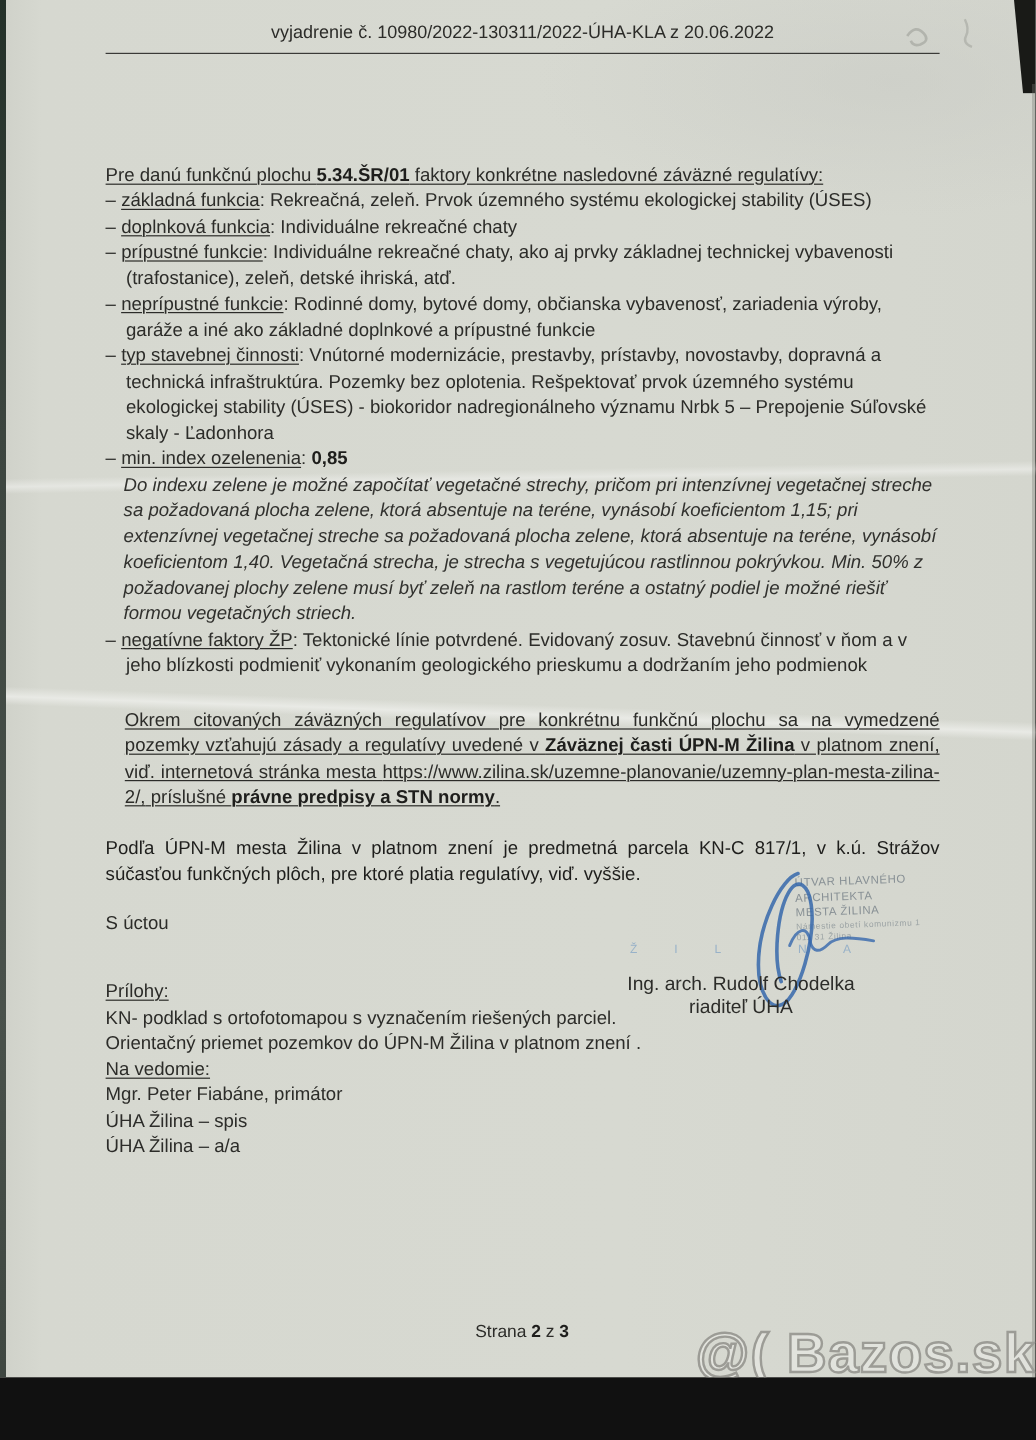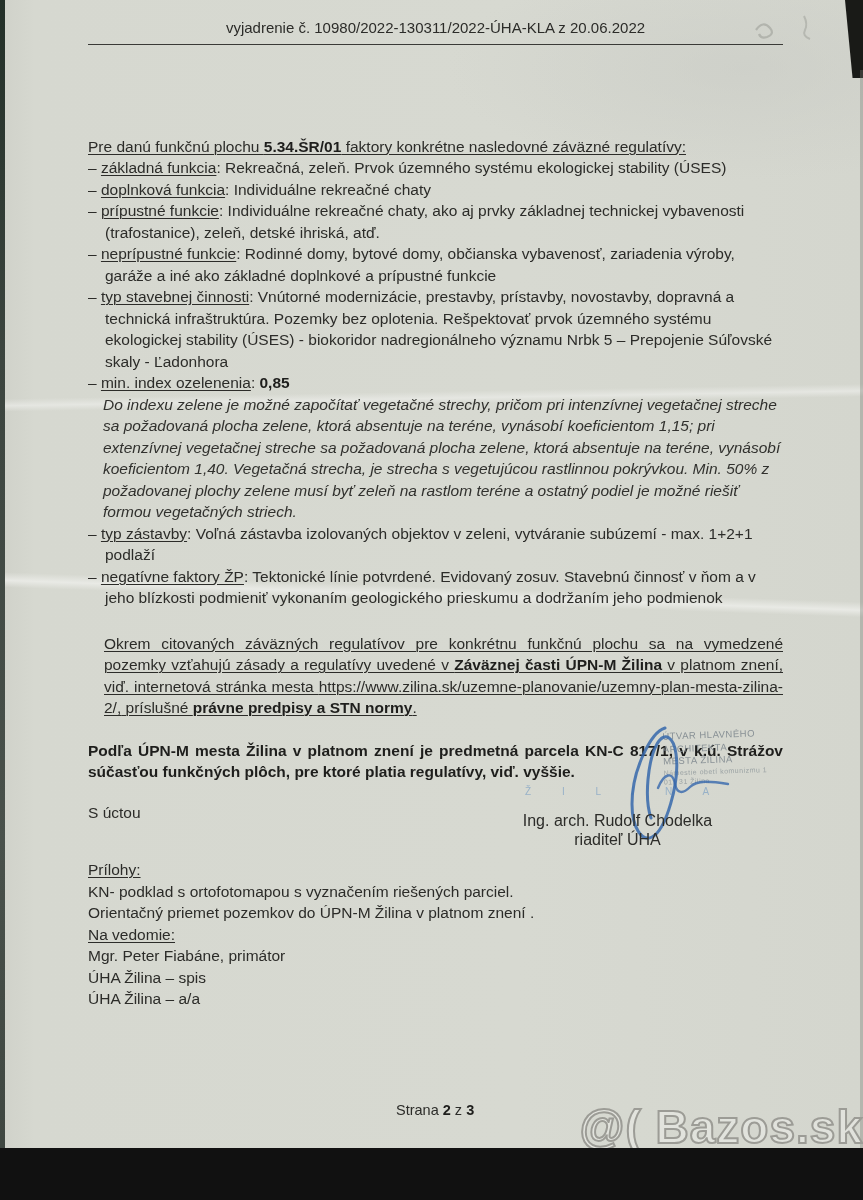--- a/index.html
+++ b/index.html
@@ -27,21 +27,21 @@
   .hdr { text-align:center; padding-top:17px; padding-bottom:5px;
          border-bottom:1.6px solid #3a3a37; font-size:15px; }
   .u   { text-decoration:underline; text-underline-offset:2px; text-decoration-thickness:1px; }
   b, .b { font-weight:bold; color:#1e1e1c; }
 
   .intro { margin-top:91px; }
   .reg-item { padding-left:17px; text-indent:-17px; }
   .note { font-style:italic; padding-left:15px; color:#31312e; }
   .clause { margin:24px 0 0 16px; text-align:justify; text-decoration:underline;
             text-underline-offset:2px; text-decoration-thickness:1px; }
-  .conclusion { margin:21px 0 0 0; text-align:justify; font-weight:bold; color:#1e1e1c; }
+  .conclusion { margin:21px 0 0 0; text-align:justify; font-weight:normal; color:#1e1e1c; }
   .closing { margin-top:19px; }
   .attach { margin-top:36px; }
 
   
   .stamp-block { position:absolute; left:505px; top:726px; width:300px; height:130px; }
   .stamp-abbr { position:absolute; left:14px; top:4px; font-size:46px; font-weight:bold;
                 letter-spacing:5px; color:rgba(113,153,196,.78); }
   .stamp-city { position:absolute; left:20px; top:60px; font-size:10px; letter-spacing:14px;
                 color:rgba(113,153,196,.62); }
   .stamp-text { position:absolute; left:158px; top:2px; width:150px; transform:rotate(-2deg);
@@ -83,21 +83,20 @@
     <div class="intro u"><span>Pre danú funkčnú plochu </span><b>5.34.ŠR/01</b><span> faktory konkrétne nasledovné záväzné regulatívy:</span></div>
 
     <div class="reg-list">
       <div class="reg-item"><span>–</span> <span class="u">základná funkcia</span><span>: Rekreačná, zeleň. Prvok územného systému ekologickej stability (ÚSES)</span></div>
       <div class="reg-item"><span>–</span> <span class="u">doplnková funkcia</span><span>: Individuálne rekreačné chaty</span></div>
       <div class="reg-item"><span>–</span> <span class="u">prípustné funkcie</span><span>: Individuálne rekreačné chaty, ako aj prvky základnej technickej vybavenosti (trafostanice), zeleň, detské ihriská, atď.</span></div>
       <div class="reg-item"><span>–</span> <span class="u">neprípustné funkcie</span><span>: Rodinné domy, bytové domy, občianska vybavenosť, zariadenia výroby, garáže a iné ako základné doplnkové a prípustné funkcie</span></div>
       <div class="reg-item"><span>–</span> <span class="u">typ stavebnej činnosti</span><span>: Vnútorné modernizácie, prestavby, prístavby, novostavby, dopravná a technická infraštruktúra. Pozemky bez oplotenia. Rešpektovať prvok územného systému ekologickej stability (ÚSES) - biokoridor nadregionálneho významu Nrbk 5 – Prepojenie Súľovské skaly - Ľadonhora</span></div>
       <div class="reg-item"><span>–</span> <span class="u">min. index ozelenenia</span><span>: </span><b>0,85</b></div>
       <div class="note">Do indexu zelene je možné započítať vegetačné strechy, pričom pri intenzívnej vegetačnej streche sa požadovaná plocha zelene, ktorá absentuje na teréne, vynásobí koeficientom 1,15; pri extenzívnej vegetačnej streche sa požadovaná plocha zelene, ktorá absentuje na teréne, vynásobí koeficientom 1,40. Vegetačná strecha, je strecha s vegetujúcou rastlinnou pokrývkou. Min. 50% z požadovanej plochy zelene musí byť zeleň na rastlom teréne a ostatný podiel je možné riešiť formou vegetačných striech.</div>
-      <div class="reg-item"><span>–</span> <span class="u">typ zástavby</span><span>: Voľná zástavba izolovaných objektov v zeleni, vytváranie subúzemí - max. 1+2+1 podlaží</span></div>
       <div class="reg-item"><span>–</span> <span class="u">negatívne faktory ŽP</span><span>: Tektonické línie potvrdené. Evidovaný zosuv. Stavebnú činnosť v ňom a v jeho blízkosti podmieniť vykonaním geologického prieskumu a dodržaním jeho podmienok</span></div>
     </div>
 
     <p class="clause"><span>Okrem citovaných záväzných regulatívov pre konkrétnu funkčnú plochu sa na vymedzené pozemky vzťahujú zásady a regulatívy uvedené v </span><b>Záväznej časti ÚPN-M Žilina</b><span> v platnom znení, viď. internetová stránka mesta </span><span>https://www.zilina.sk/uzemne-planovanie/uzemny-plan-mesta-zilina-2/,</span><span> príslušné </span><b>právne predpisy a STN normy</b><span>.</span></p>
 
     <p class="conclusion">Podľa ÚPN-M mesta Žilina v platnom znení je predmetná parcela KN-C 817/1, v k.ú. Strážov súčasťou funkčných plôch, pre ktoré platia regulatívy, viď. vyššie.</p>
 
     <div class="closing">S úctou</div>
 
     <div class="attach">

